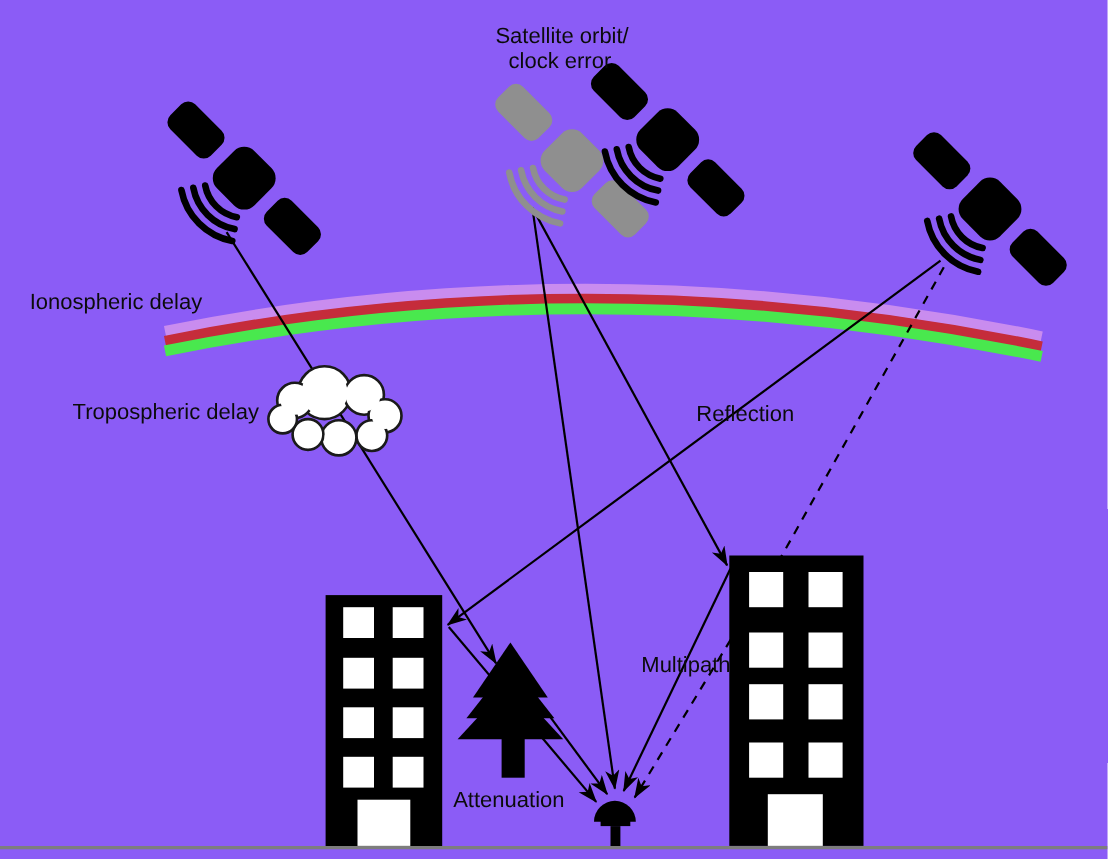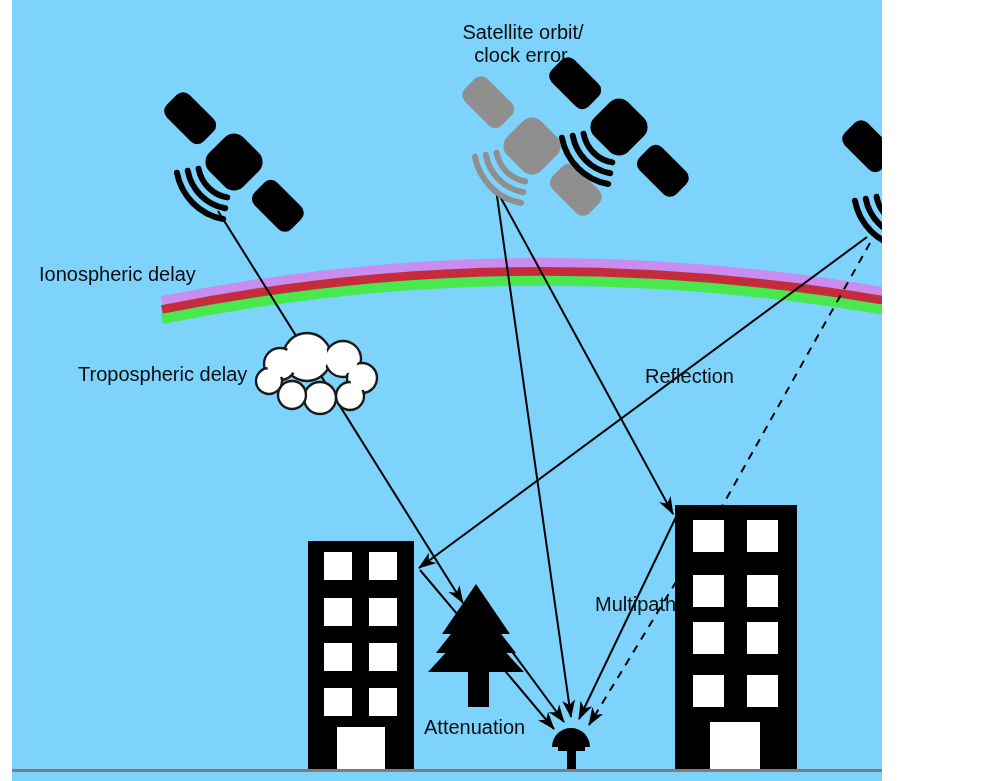--- a/index.html
+++ b/index.html
@@ -1,16 +1,16 @@
 <!DOCTYPE html>
 <html><head>
 <meta charset="utf-8">
 <style>
   html,body{margin:0;padding:0;background:#ffffff;}
-  .stage{position:relative;width:870px;height:781px;background:#7dd3fc;overflow:hidden;margin-left:12px;}
+  .stage{position:relative;width:1007px;height:781px;background:#8b5cf6;overflow:hidden;}
   svg{display:block;}
   text{font-family:"Liberation Sans","DejaVu Sans",sans-serif;font-size:20px;fill:#0b0b0b;}
   .sigline{stroke:#000;stroke-width:2;fill:none;}
   .dashline{stroke:#000;stroke-width:2;fill:none;stroke-dasharray:8 7;}
   .band{fill:none;}
   .cloudstroke{fill:#fff;stroke:#1a1a1a;stroke-width:2.4;}
   .cloudfill{fill:#fff;stroke:none;}
   .solid{fill:#000;}
 </style>
 </head>

